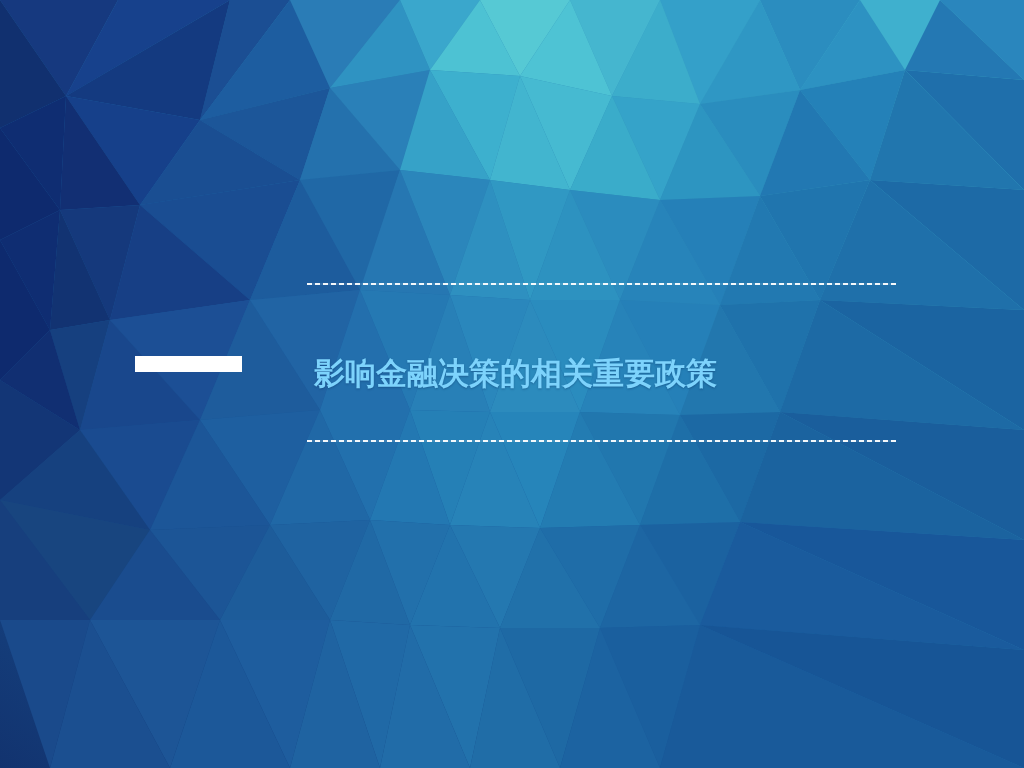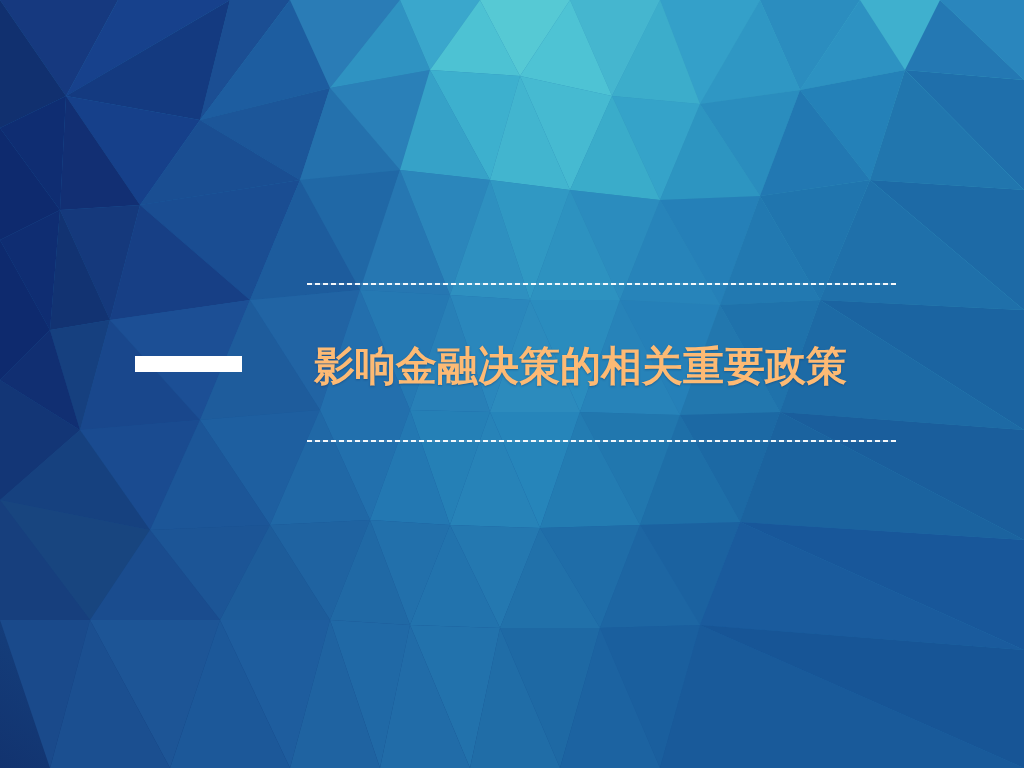--- a/index.html
+++ b/index.html
@@ -57,25 +57,25 @@
     left: 135px;
     top: 356px;
     width: 107px;
     height: 16px;
     background: #ffffff;
   }
 
   #slide-title {
     position: absolute;
     left: 314px;
-    top: 336px;
+    top: 344px;
     width: 600px;
-    color: #fdba74;
+    color: #7dd3fc;
     font-family: "Liberation Sans", "DejaVu Sans", sans-serif;
-    font-size: 41px;
+    font-size: 31px;
     font-weight: bold;
     letter-spacing: 0px;
     line-height: 60px;
     white-space: nowrap;
     text-shadow: 0 1px 2px rgba(10,40,90,0.35);
   }
 </style>
 </head>
 <body>
 

